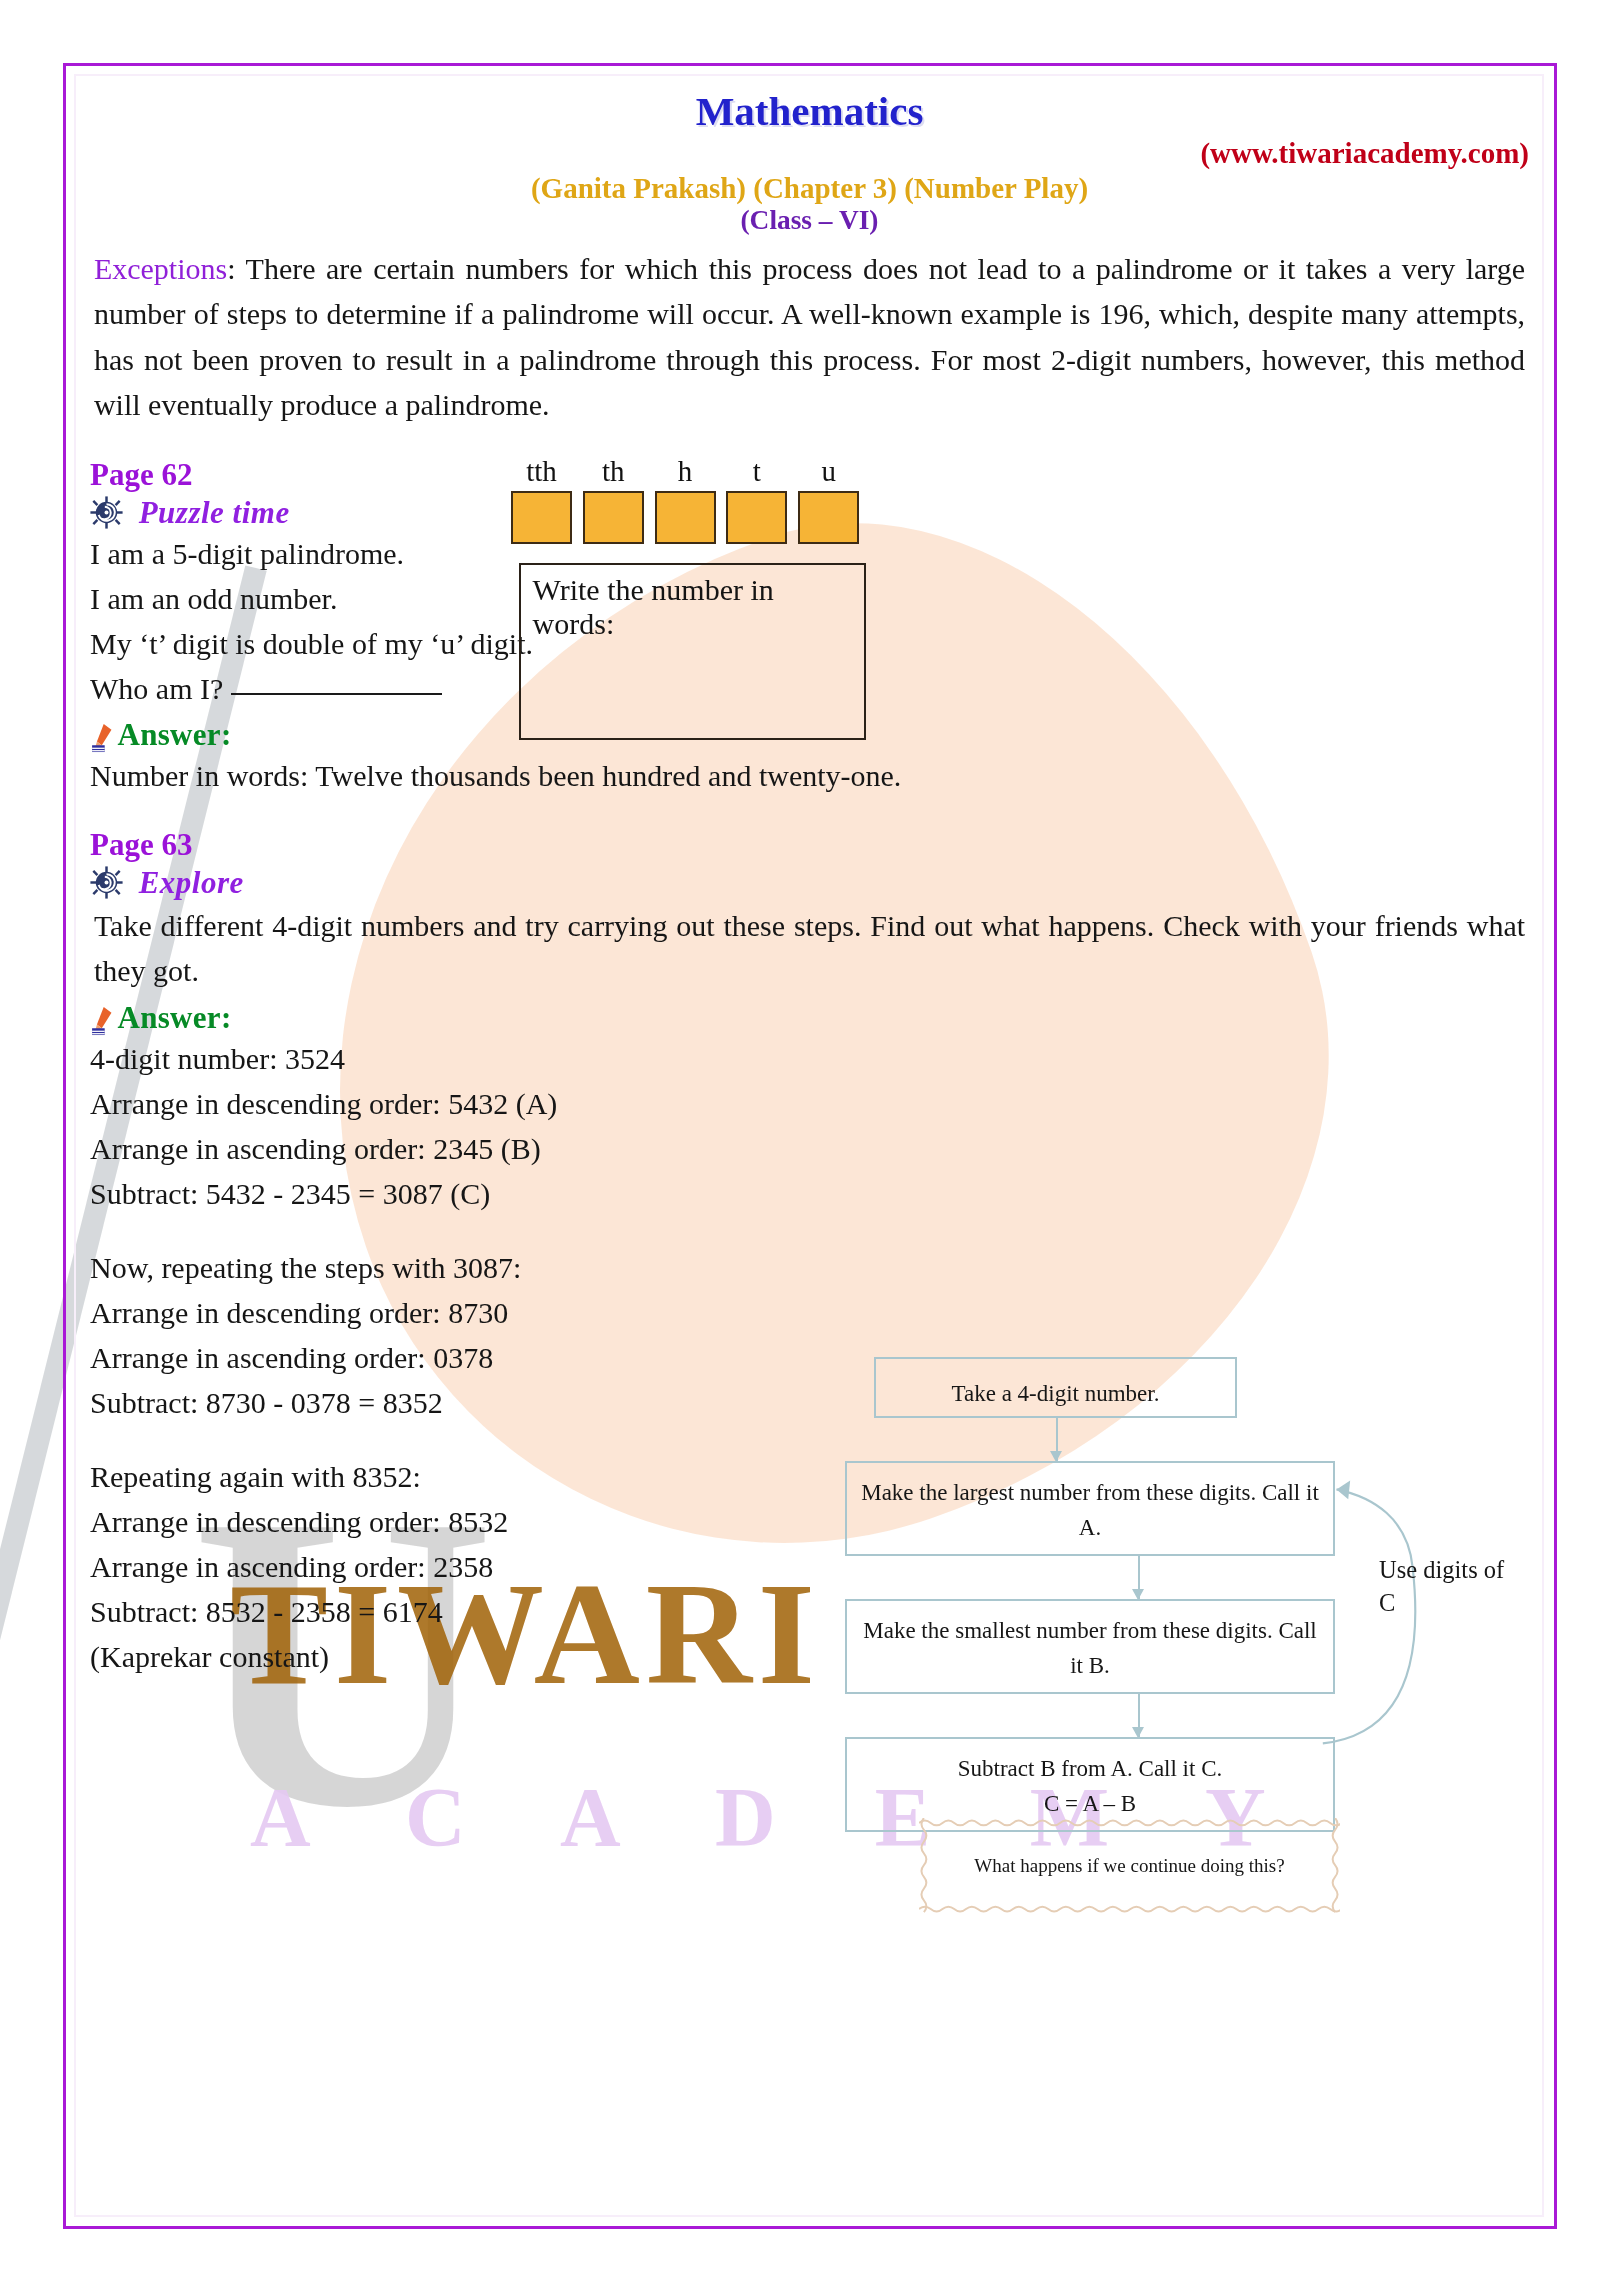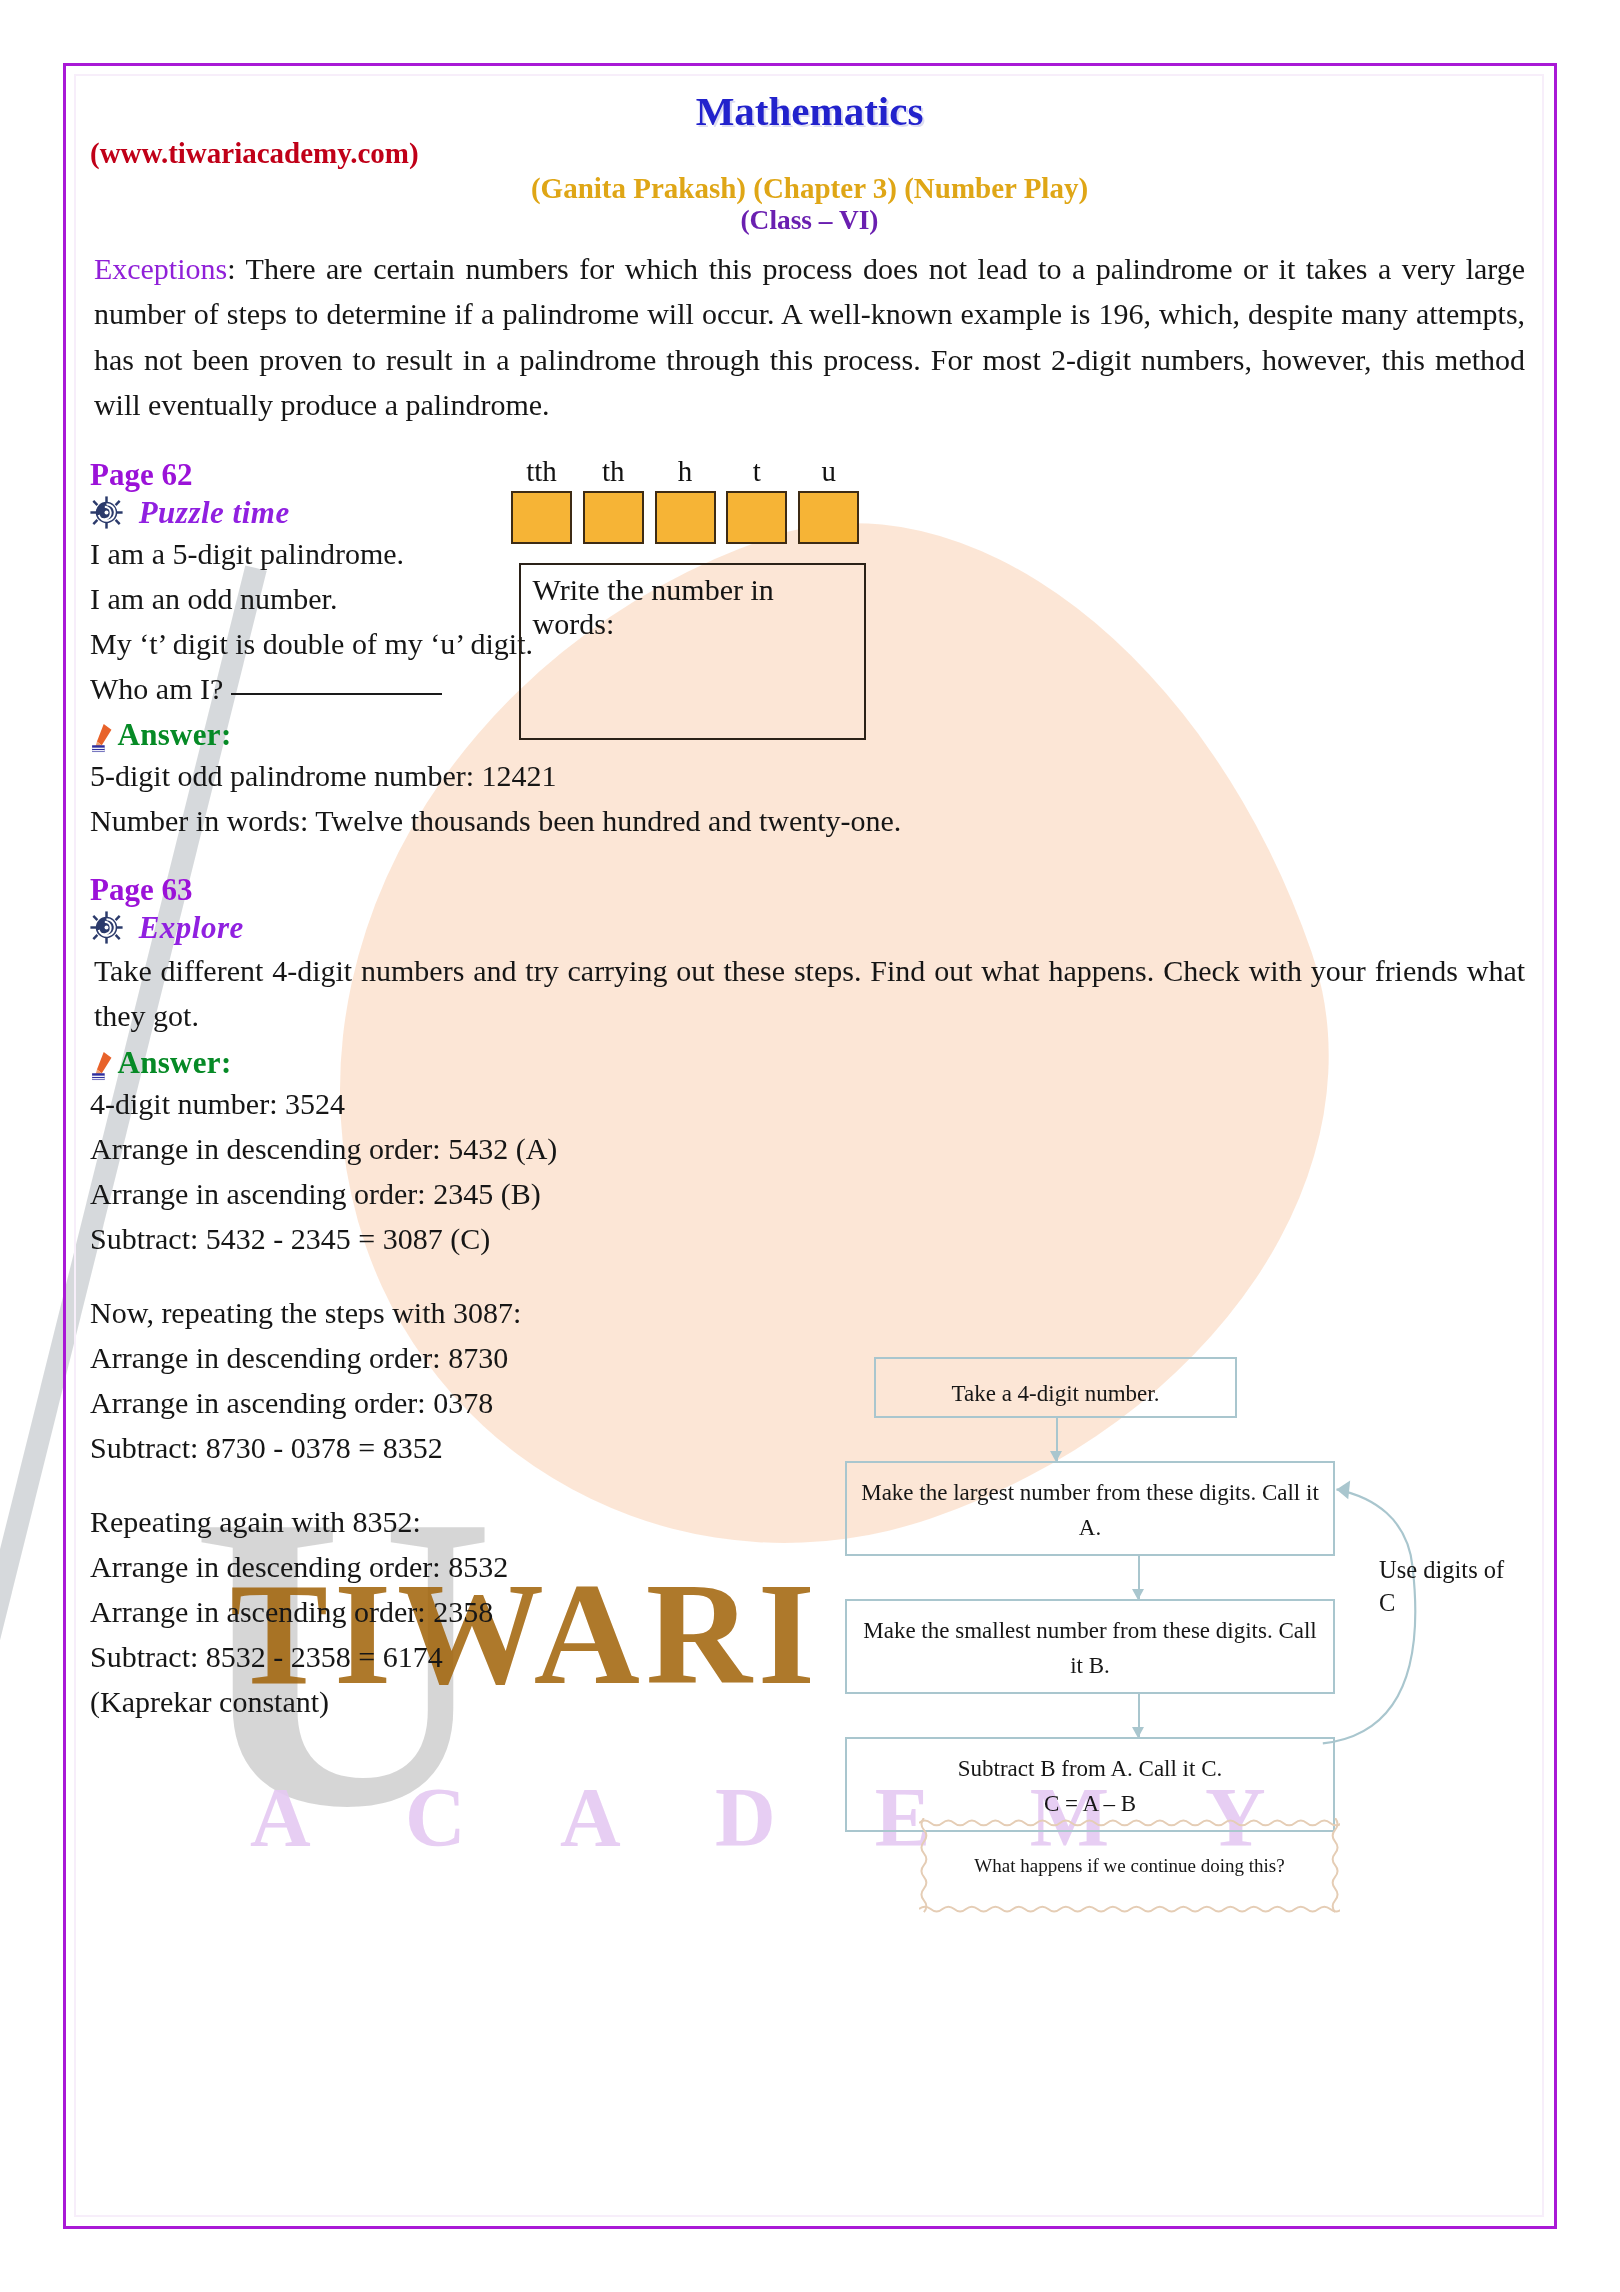--- a/index.html
+++ b/index.html
@@ -112,21 +112,21 @@
     text-align: center;
     font-size: 41px;
     font-weight: 700;
     color: #2222cc;
     letter-spacing: 0px;
     line-height: 1.05;
     margin-top: 11.8px;
     text-shadow: 2px 2px 0 rgba(120,120,200,0.25);
   }
   .hdr-url {
-    text-align: left;
+    text-align: right;
     font-size: 29px;
     font-weight: 700;
     color: #c00018;
     margin-top: 3.9px;
   }
   .hdr-chapter {
     text-align: center;
     font-size: 29px;
     font-weight: 700;
     color: #dfa616;
@@ -399,21 +399,20 @@
         <div class="answer-head">
           <svg class="pen-icon" viewBox="0 0 26 32">
             <path d="M14 2 L22 8 L12 24 L7 20 Z" fill="#e8622a"></path>
             <path d="M7 20 L12 24 L5 27 Z" fill="#f0a070"></path>
             <rect x="2" y="24" width="13" height="7" fill="#2f2f9e"></rect>
             <rect x="2" y="26.5" width="13" height="1.3" fill="#ffffff"></rect>
             <rect x="2" y="29" width="13" height="1.3" fill="#ffffff"></rect>
           </svg>
           <span class="answer-label">Answer:</span>
         </div>
-        <div class="line">5-digit odd palindrome number: 12421</div>
         <div class="line">Number in words: Twelve thousands been hundred and twenty-one.</div>
       </div>
 
       <div class="pv-wrap">
         <div class="pv-labels">
           <div class="pv-label">tth</div>
           <div class="pv-label">th</div>
           <div class="pv-label">h</div>
           <div class="pv-label">t</div>
           <div class="pv-label">u</div>

